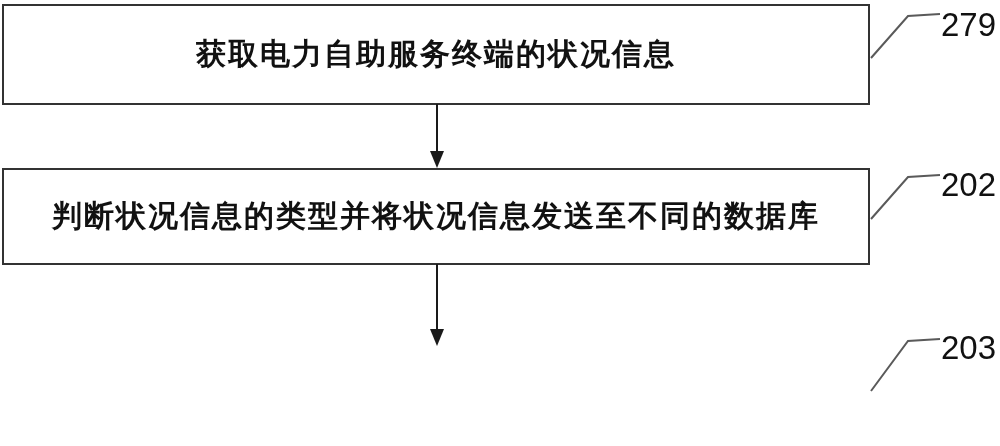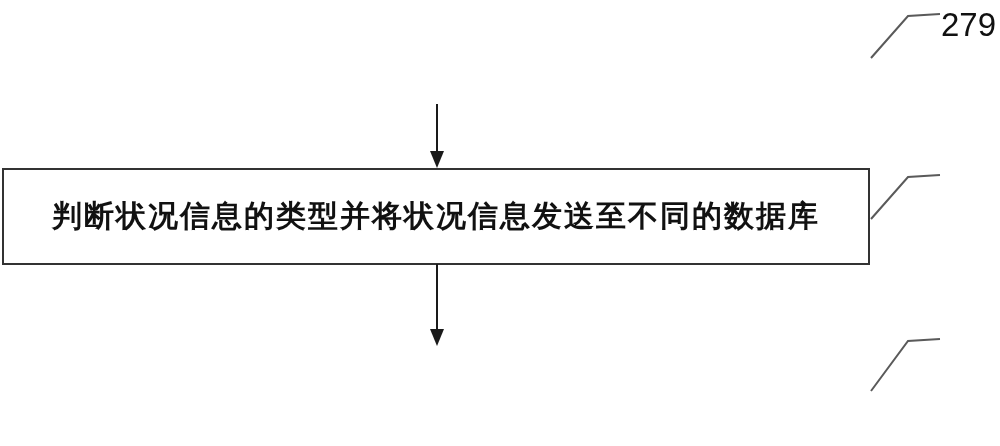--- a/index.html
+++ b/index.html
@@ -52,20 +52,23 @@
   }
   .ref-1 { left: 941px; top: 8px;   }
   .ref-2 { left: 941px; top: 168px; }
   .ref-3 { left: 941px; top: 331px; }
 </style>
 </head>
 <body>
 
 <div class="figure-canvas">
 
+  <div class="step-box box-1">
+    <span class="step-label">获取电力自助服务终端的状况信息</span>
+  </div>
 
   <div class="step-box box-2">
     <span class="step-label">判断状况信息的类型并将状况信息发送至不同的数据库</span>
   </div>
 
 
   <svg class="flow-arrow arrow-1" width="18" height="65" viewBox="0 0 18 65">
     <line x1="9" y1="0" x2="9" y2="50" stroke="#1a1a1a" stroke-width="2"></line>
     <polygon points="2,47 16,47 9,64" fill="#1a1a1a"></polygon>
   </svg>
@@ -82,15 +85,17 @@
   <svg class="ref-leader leader-2" width="72" height="54" viewBox="0 0 72 54">
     <polyline points="1,51 38,9 70,7" fill="none" stroke="#5a5a5a" stroke-width="2"></polyline>
   </svg>
 
   <svg class="ref-leader leader-3" width="72" height="64" viewBox="0 0 72 64">
     <polyline points="1,61 38,11 70,9" fill="none" stroke="#5a5a5a" stroke-width="2"></polyline>
   </svg>
 
   <div class="ref-number ref-1">279</div>
 
+  <div class="ref-number ref-2">202</div>
 
+  <div class="ref-number ref-3">203</div>
 
 </div>
 
 </body></html>

